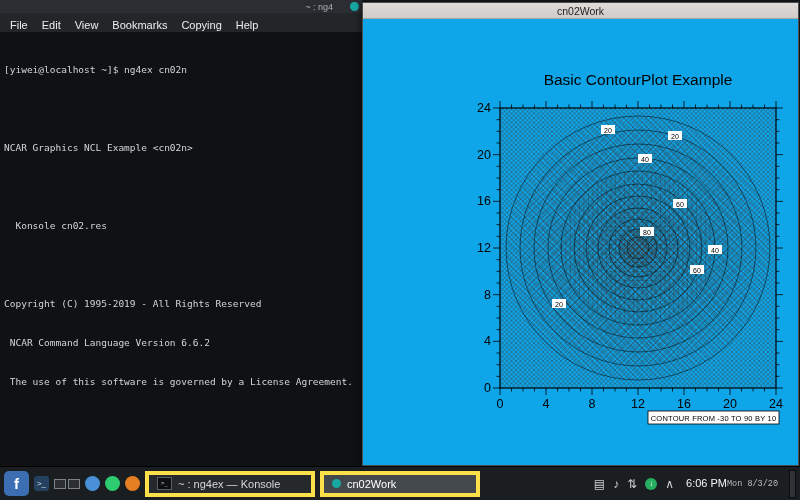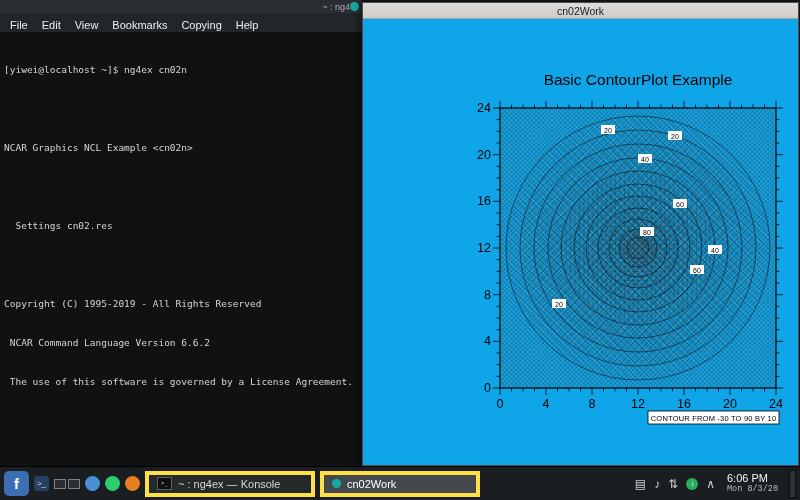--- a/index.html
+++ b/index.html
@@ -4,21 +4,21 @@
 <style>
   html,body{margin:0;padding:0;}
   body{
     width:800px;height:500px;position:relative;overflow:hidden;
     background:#141618;font-family:"Liberation Sans","DejaVu Sans",sans-serif;
     -webkit-font-smoothing:antialiased;
   }
   
   .terminal-window{position:absolute;left:0;top:0;width:362px;height:466px;background:#0f1112;}
   .term-titlebar{height:13px;background:#2a2e32;display:flex;align-items:center;justify-content:flex-end;
-    gap:0;padding-right:3px;color:#a9aeb4;font-size:9px;}
+    gap:17px;padding-right:3px;color:#a9aeb4;font-size:9px;}
   .teal-dot{width:9px;height:9px;border-radius:50%;background:#17a8a2;flex:0 0 auto;}
   .menubar{height:19px;background:#232629;display:flex;align-items:flex-end;padding-left:3px;
     color:#eceff1;font-size:11px;}
   .menu-item{padding:1px 7px;cursor:default;}
   .term-body{padding:5px 2px 0 4px;font-family:"DejaVu Sans Mono","Liberation Mono",monospace;
     font-size:9.5px;line-height:13px;color:#d3d6d8;white-space:pre;}
   .term-line{min-height:13px;}
   
   .plot-window{position:absolute;left:362px;top:2px;width:437px;height:464px;background:#ffffff;
     border:1px solid #4c4c4c;box-sizing:border-box;box-shadow:-2px 0 6px rgba(0,0,0,.45);}
@@ -42,21 +42,21 @@
   .pager div{width:10px;height:8px;border:1px solid #7d8287;background:#2b2f33;}
   .task-button{height:26px;display:flex;align-items:center;gap:6px;padding:0 8px;box-sizing:border-box;
     font-size:11px;color:#d4d7d9;border:4px solid #fde047;background:#26292c;flex:0 0 auto;cursor:default;}
   .task-button.active{background:#43484c;color:#ffffff;}
   .task-term-glyph{width:13px;height:11px;background:#0d0f10;border:1px solid #5a5f63;color:#cfd3d6;
     font-size:6px;line-height:9px;text-align:center;font-family:"DejaVu Sans Mono",monospace;}
   .tray{margin-left:auto;display:flex;align-items:center;gap:8px;color:#ccd0d3;font-size:12px;}
   .tray .glyph{cursor:default;}
   .updates-dot{width:12px;height:12px;border-radius:50%;background:#27ae60;color:#fff;font-size:8px;
     display:flex;align-items:center;justify-content:center;}
-  .clock{display:flex;flex-direction:column;align-items:flex-start;line-height:1.15;padding-left:4px;}
+  .clock{display:flex;flex-direction:row;align-items:flex-end;line-height:1.15;padding-left:4px;}
   .clock .time{font-size:11px;color:#f2f4f5;}
   .clock .date{font-size:8.5px;color:#b9bdc0;font-family:Liberation Mono, monospace;}
   .peek{width:5px;height:26px;background:#2f3337;border:1px solid #0c0e10;margin-left:3px;}
 </style>
 </head>
 <body>
 
 <div class="terminal-window">
   <div class="term-titlebar">
     <span>~ : ng4</span>
@@ -68,21 +68,21 @@
     <span class="menu-item">View</span>
     <span class="menu-item">Bookmarks</span>
     <span class="menu-item">Copying</span>
     <span class="menu-item">Help</span>
   </div>
   <div class="term-body">
     <div class="term-line">[yiwei@localhost ~]$ ng4ex cn02n</div>
     <div class="term-line"></div>
     <div class="term-line">NCAR Graphics NCL Example &lt;cn02n&gt;</div>
     <div class="term-line"></div>
-    <div class="term-line">  Settings cn02.res</div>
+    <div class="term-line">  Konsole cn02.res</div>
     <div class="term-line"></div>
     <div class="term-line">Copyright (C) 1995-2019 - All Rights Reserved</div>
     <div class="term-line"> NCAR Command Language Version 6.6.2</div>
     <div class="term-line"> The use of this software is governed by a License Agreement.</div>
     
     
   </div>
 </div>
 
 <div class="plot-window">

